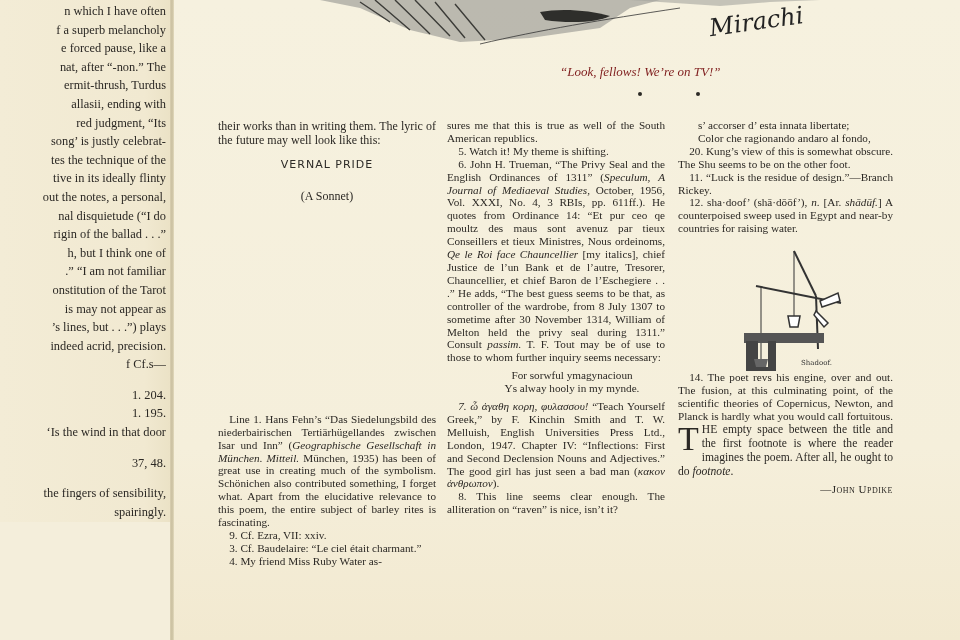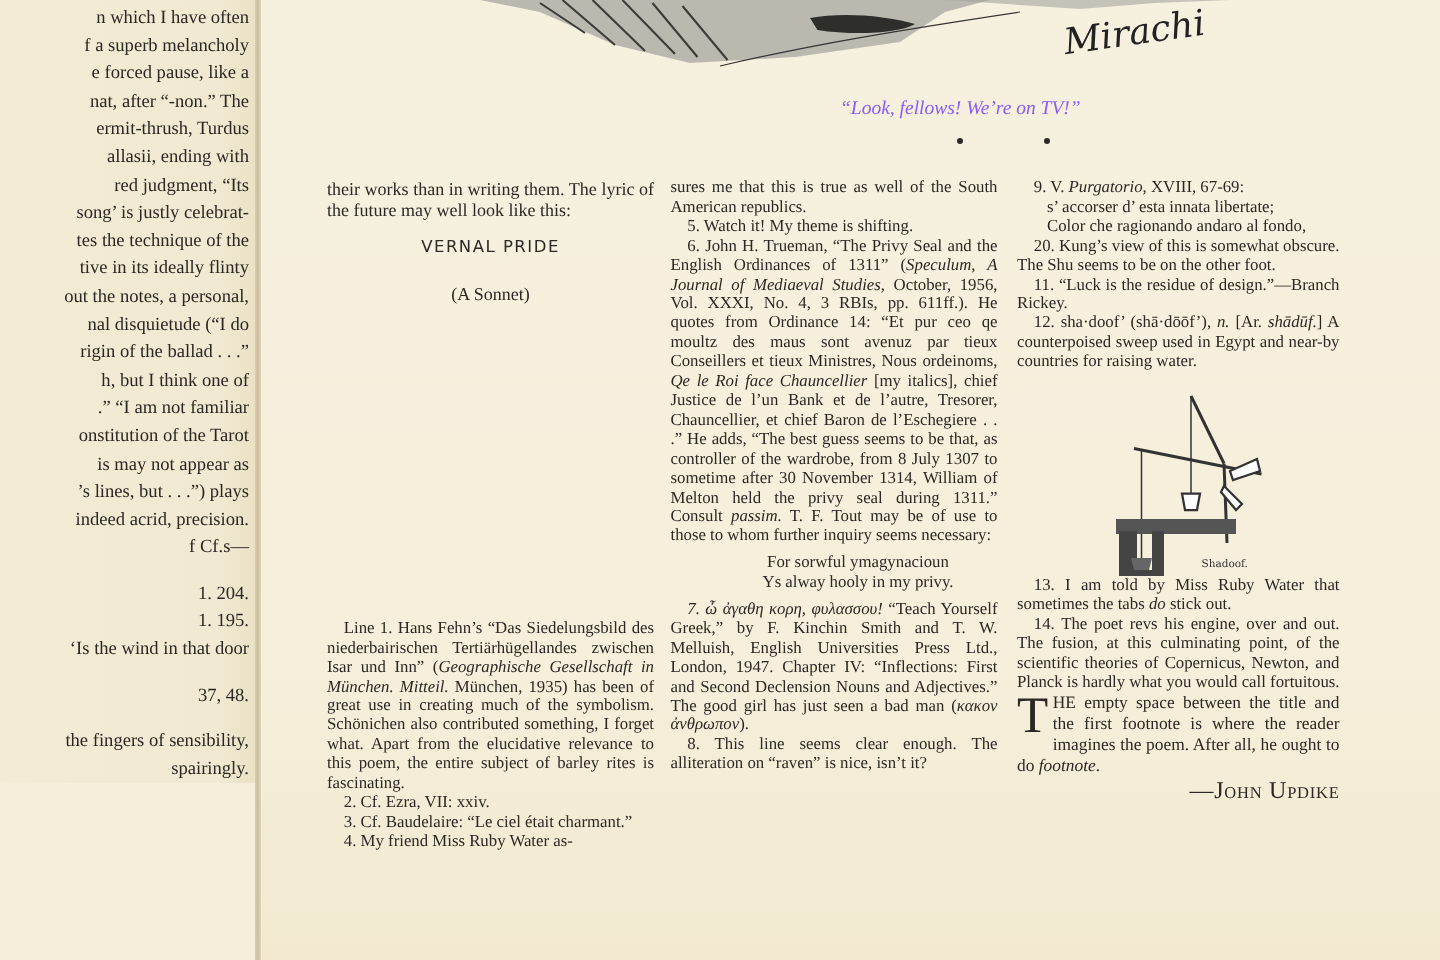--- a/index.html
+++ b/index.html
@@ -26,21 +26,21 @@
     position:absolute; right:4px; top:2px; width:230px;
     font-size:12.4px; line-height:18.6px; text-align:right;
   }
   .left-col p { margin:0; white-space:nowrap; }
   .left-col .gap { height:12px; }
 
   
   .cartoon { position:absolute; left:300px; top:0; width:560px; height:50px; }
   .caption {
     position:absolute; left:560px; top:64px; width:230px;
-    font-style:italic; font-size:13px; color:#8b5cf6;
+    font-style:italic; font-size:13px; color:#7f1d1d;
   }
   .dots { position:absolute; left:630px; top:92px; width:80px; height:10px; }
   .dot { position:absolute; top:0; width:4px; height:4px; border-radius:50%; background:#2c2a26; }
 
   .col { position:absolute; font-size:11.2px; line-height:12.9px; text-align:justify; }
   .col p { margin:0; }
   .indent { text-indent:1em; }
   .col1 { left:218px; top:119px; width:218px; }
   .col2 { left:447px; top:119px; width:218px; }
   .col3 { left:678px; top:119px; width:215px; }
@@ -61,21 +61,21 @@
 
   .shadoof { width:120px; height:130px; margin:6px 0 0 58px; display:block; }
 
   .dropcap-para { margin-top:14px; font-size:11.6px; line-height:14px; }
   .dropcap {
     float:left; font-size:34px; line-height:28px; margin:2px 3px 0 0;
     font-family:"Liberation Serif",serif;
   }
   .signature {
     text-align:right; font-variant:small-caps; letter-spacing:0.5px;
-    font-size:16px; margin-top:4px;
+    font-size:11px; margin-top:4px;
   }
 </style>
 </head>
 <body>
 
 <div class="left-page">
   <div class="left-col" id="leftcol">
       <p>n which I have often</p>
       <p>f a superb melancholy</p>
       <p>e forced pause, like a</p>
@@ -131,39 +131,38 @@
   <span class="dot" style="left:8px"></span>
   <span class="dot" style="left:66px"></span>
 </div>
 
 <div class="col col1">
   <p style="font-size:12px;line-height:14px">their works than in writing them. The lyric of the future may well look like this:</p>
   <div class="title-vernal">VERNAL PRIDE</div>
   <div class="subtitle">(A Sonnet)</div>
   <div class="empty-space"></div>
   <p class="indent"><span>Line 1. Hans Fehn’s “Das Siedelungsbild des niederbairischen Tertiärhügellandes zwischen Isar und Inn” (</span><span class="it">Geographische Gesellschaft in München. Mitteil.</span><span> München, 1935) has been of great use in creating much of the symbolism. Schönichen also contributed something, I forget what. Apart from the elucidative relevance to this poem, the entire subject of barley rites is fascinating.</span></p>
-  <p class="indent">2. Cf. Ezra, VII: xxiv.</p>
+  <p class="indent">9. Cf. Ezra, VII: xxiv.</p>
   <p class="indent">3. Cf. Baudelaire: “Le ciel était charmant.”</p>
   <p class="indent">4. My friend Miss Ruby Water as-</p>
 </div>
 
 <div class="col col2">
   <p>sures me that this is true as well of the South American republics.</p>
   <p class="indent">5. Watch it! My theme is shifting.</p>
   <p class="indent"><span>6. John H. Trueman, “The Privy Seal and the English Ordinances of 1311” (</span><span class="it">Speculum, A Journal of Mediaeval Studies</span><span>, October, 1956, Vol. XXXI, No. 4, 3 RBIs, pp. 611ff.). He quotes from Ordinance 14: “Et pur ceo qe moultz des maus sont avenuz par tieux Conseillers et tieux Ministres, Nous ordeinoms, </span><span class="it">Qe le Roi face Chauncellier</span><span> [my italics], chief Justice de l’un Bank et de l’autre, Tresorer, Chauncellier, et chief Baron de l’Eschegiere . . .” He adds, “The best guess seems to be that, as controller of the wardrobe, from 8 July 1307 to sometime after 30 November 1314, William of Melton held the privy seal during 1311.” Consult </span><span class="it">passim.</span><span> T. F. Tout may be of use to those to whom further inquiry seems necessary:</span></p>
   <div class="verse">
     <p>For sorwful ymagynacioun</p>
-    <p>Ys alway hooly in my privy.</p>
+    <p>Ys alway hooly in my mynde.</p>
   </div>
   <p class="indent"><span class="it">7. ὦ ἀγαθη κορη, φυλασσου!</span><span> “Teach Yourself Greek,” by F. Kinchin Smith and T. W. Melluish, English Universities Press Ltd., London, 1947. Chapter IV: “Inflections: First and Second Declension Nouns and Adjectives.” The good girl has just seen a bad man (</span><span class="it">κακον ἀνθρωπον</span><span>).</span></p>
   <p class="indent">8. This line seems clear enough. The alliteration on “raven” is nice, isn’t it?</p>
 </div>
 
 <div class="col col3">
-  <p class="indent"><span>9. V. </span><span class="it">Purgatorio</span><span>, XVIII, 67-69:</span></p>
   <div class="dante">
     <p>s’ accorser d’ esta innata libertate;</p>
     <p>Color che ragionando andaro al fondo,</p>
   </div>
   <p class="indent">20. Kung’s view of this is somewhat obscure. The Shu seems to be on the other foot.</p>
   <p class="indent">11. “Luck is the residue of design.”—Branch Rickey.</p>
   <p class="indent"><span>12. sha·doof’ (shā·dōōf’), </span><span class="it">n.</span><span> [Ar. </span><span class="it">shādūf.</span><span>] A counterpoised sweep used in Egypt and near-by countries for raising water.</span></p>
 
   <svg class="shadoof" viewBox="0 0 120 130">
     <line x1="58" y1="10" x2="80" y2="55" stroke="#333" stroke-width="2"></line>
@@ -175,18 +174,17 @@
     <path d="M84 60 L102 52 L104 60 L86 66 Z" fill="#fff" stroke="#333" stroke-width="1.5"></path>
     <path d="M80 70 L92 82 L88 86 L78 74 Z" fill="#fff" stroke="#333" stroke-width="1.5"></path>
     <rect x="8" y="92" width="80" height="10" fill="#555"></rect>
     <rect x="10" y="100" width="12" height="28" fill="#444"></rect>
     <rect x="32" y="100" width="8" height="28" fill="#444"></rect>
     <path d="M18 118 L32 118 L30 126 L20 126 Z" fill="#666"></path>
     <rect x="10" y="126" width="30" height="4" fill="#444"></rect>
     <text x="65" y="124" font-size="7" font-family="DejaVu Serif, serif" fill="#333">Shadoof.</text>
   </svg>
 
-  <p class="indent"><span>13. I am told by Miss Ruby Water that sometimes the tabs </span><span class="it">do</span><span> stick out.</span></p>
   <p class="indent">14. The poet revs his engine, over and out. The fusion, at this culminating point, of the scientific theories of Copernicus, Newton, and Planck is hardly what you would call fortuitous.</p>
 
   <p class="dropcap-para"><span class="dropcap">T</span><span>HE empty space between the title and the first footnote is where the reader imagines the poem. After all, he ought to do </span><span class="it">footnote</span><span>.</span></p>
   <div class="signature">—John Updike</div>
 </div>
 
 </body></html>

